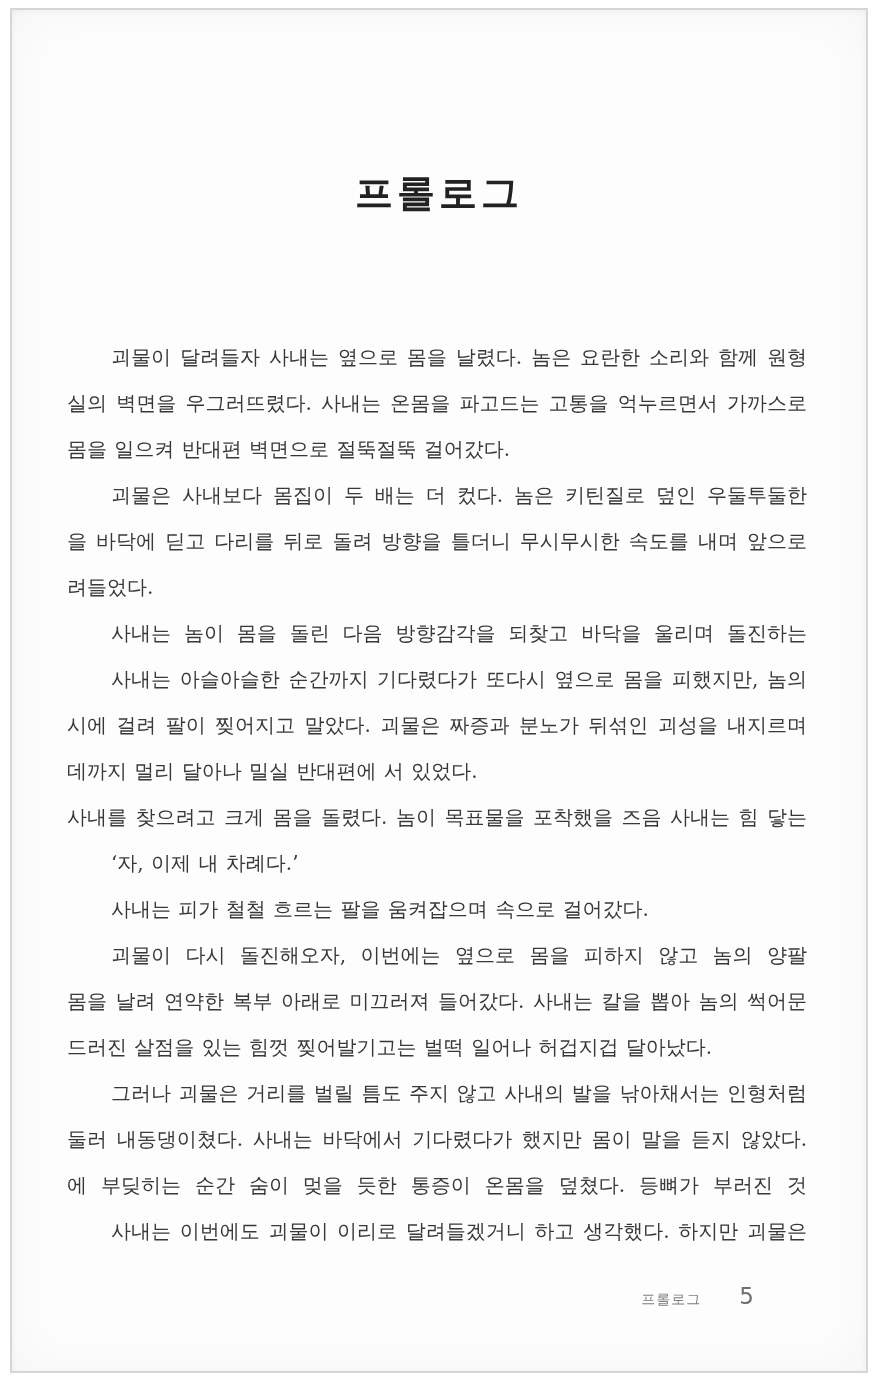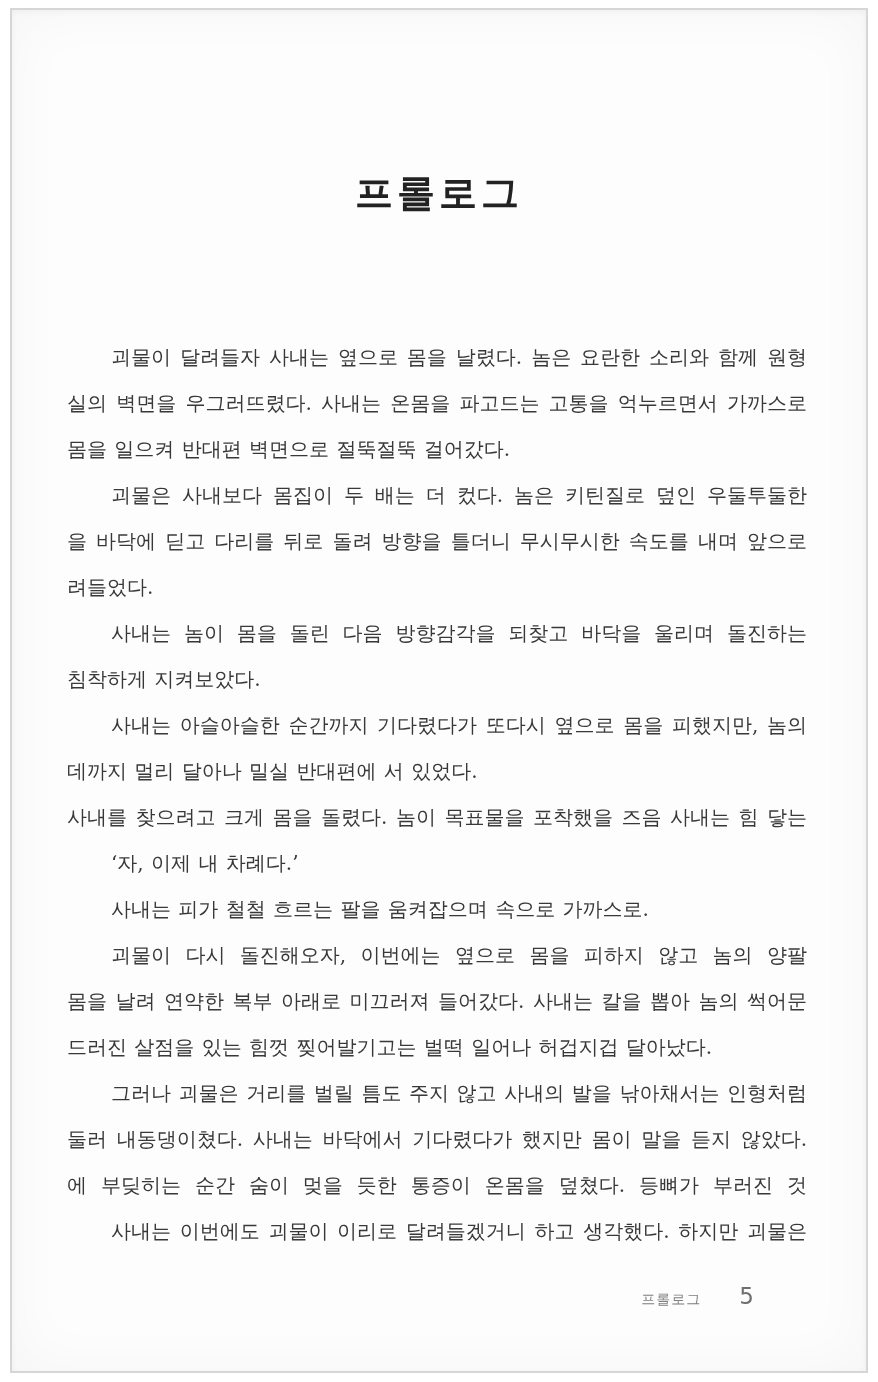--- a/index.html
+++ b/index.html
@@ -98,26 +98,26 @@
     <div class="chapter-title">프롤로그</div>
 
     <div class="body-text">
         <div class="line justified indent">괴물이 달려들자 사내는 옆으로 몸을 날렸다. 놈은 요란한 소리와 함께 원형 밀</div>
         <div class="line justified">실의 벽면을 우그러뜨렸다. 사내는 온몸을 파고드는 고통을 억누르면서 가까스로</div>
         <div class="line plain">몸을 일으켜 반대편 벽면으로 절뚝절뚝 걸어갔다.</div>
         <div class="line justified indent">괴물은 사내보다 몸집이 두 배는 더 컸다. 놈은 키틴질로 덮인 우둘투둘한 양팔</div>
         <div class="line justified">을 바닥에 딛고 다리를 뒤로 돌려 방향을 틀더니 무시무시한 속도를 내며 앞으로 달</div>
         <div class="line plain">려들었다.</div>
         <div class="line justified indent">사내는 놈이 몸을 돌린 다음 방향감각을 되찾고 바닥을 울리며 돌진하는 모습을</div>
-        <div class="line plain">침착하게 지켜보았다.</div>
         <div class="line justified indent">사내는 아슬아슬한 순간까지 기다렸다가 또다시 옆으로 몸을 피했지만, 놈의 가</div>
+        <div class="line justified">시에 걸려 팔이 찢어지고 말았다. 괴물은 짜증과 분노가 뒤섞인 괴성을 내지르며</div>
         <div class="line plain">데까지 멀리 달아나 밀실 반대편에 서 있었다.</div>
         <div class="line justified">사내를 찾으려고 크게 몸을 돌렸다. 놈이 목표물을 포착했을 즈음 사내는 힘 닿는</div>
         <div class="line plain indent">‘자, 이제 내 차례다.’</div>
-        <div class="line plain indent">사내는 피가 철철 흐르는 팔을 움켜잡으며 속으로 가까스로.</div>
+        <div class="line plain indent">사내는 피가 철철 흐르는 팔을 움켜잡으며 속으로 걸어갔다.</div>
         <div class="line justified indent">괴물이 다시 돌진해오자, 이번에는 옆으로 몸을 피하지 않고 놈의 양팔 사이로</div>
         <div class="line justified">몸을 날려 연약한 복부 아래로 미끄러져 들어갔다. 사내는 칼을 뽑아 놈의 썩어문</div>
         <div class="line plain">드러진 살점을 있는 힘껏 찢어발기고는 벌떡 일어나 허겁지겁 달아났다.</div>
         <div class="line justified indent">그러나 괴물은 거리를 벌릴 틈도 주지 않고 사내의 발을 낚아채서는 인형처럼 휘</div>
         <div class="line justified">둘러 내동댕이쳤다. 사내는 바닥에서 기다렸다가 했지만 몸이 말을 듣지 않았다. 벽</div>
         <div class="line justified">에 부딪히는 순간 숨이 멎을 듯한 통증이 온몸을 덮쳤다. 등뼈가 부러진 것 같았다.</div>
         <div class="line justified indent">사내는 이번에도 괴물이 이리로 달려들겠거니 하고 생각했다. 하지만 괴물은 느</div>
       </div>
 
     <div class="page-footer">

